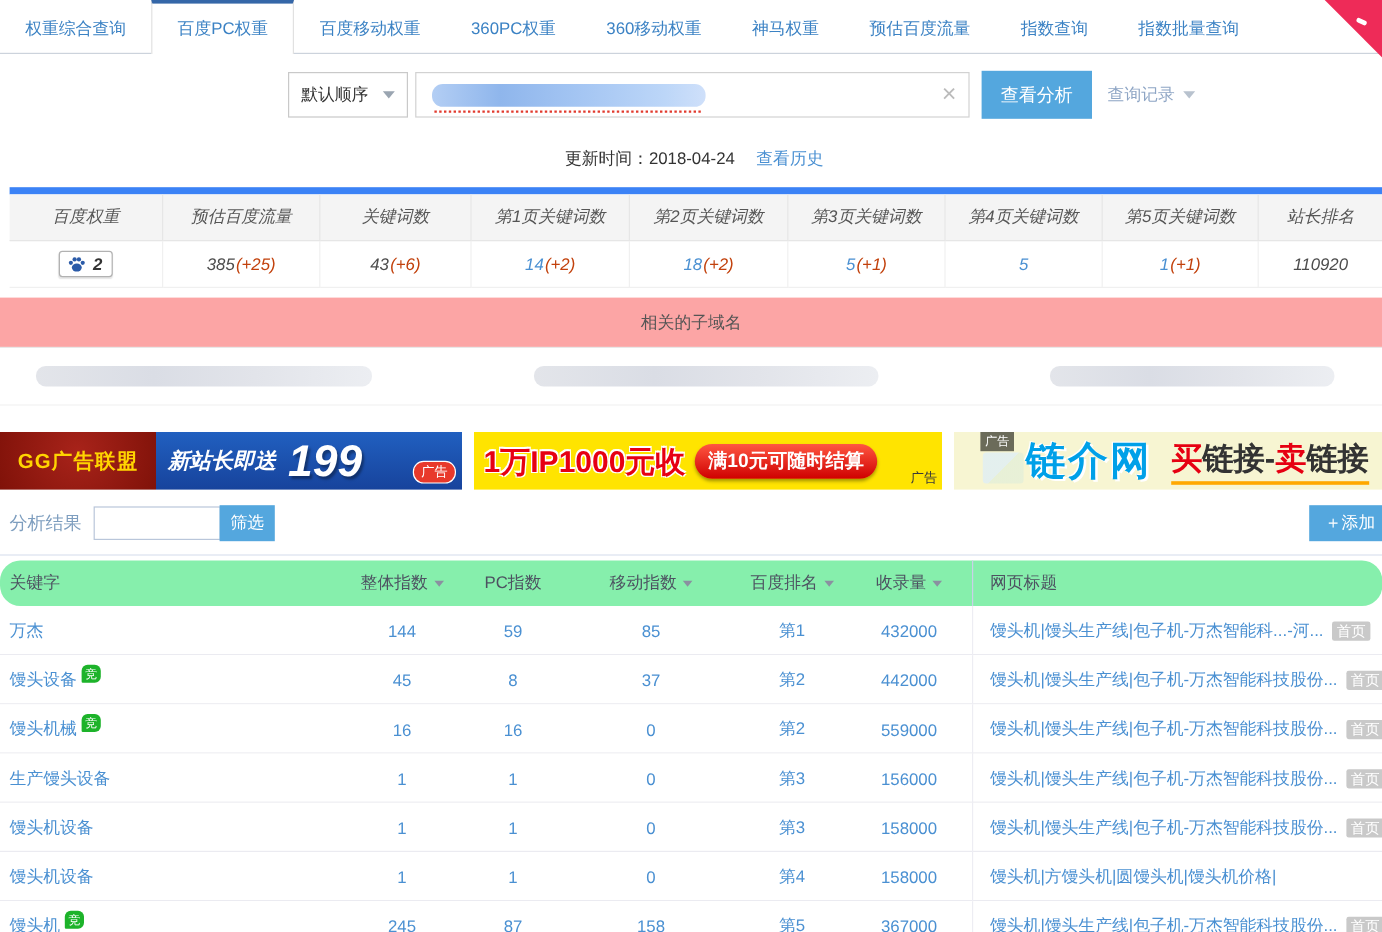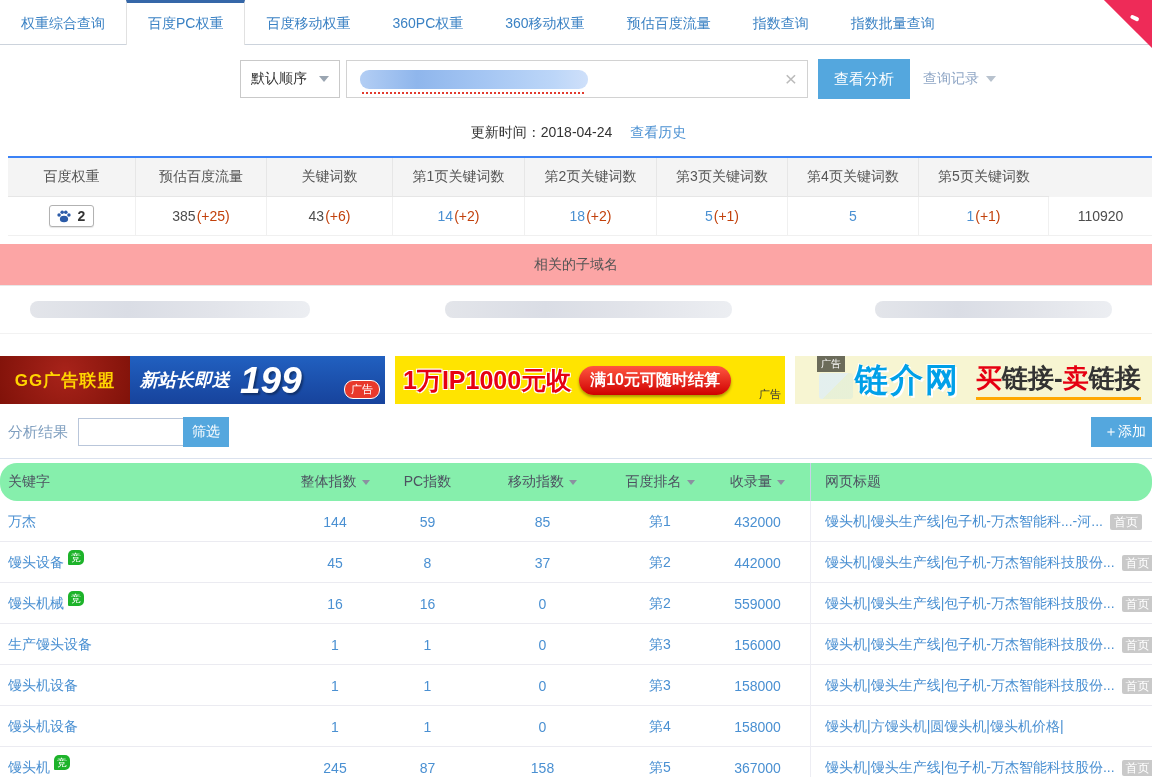--- a/index.html
+++ b/index.html
@@ -25,21 +25,21 @@
   .clear { position:absolute; right:10px; top:4px; color:#bbbbbb; font-size:21px; cursor:pointer; line-height:1.3; }
   .btn-analyze { margin-left:10px; width:92px; height:40px; background:#54a7de; color:#fff; border:none; font-size:15px; cursor:pointer; }
   .history { margin-left:13px; color:#8fa6c5; font-size:14px; display:flex; align-items:center; gap:7px; cursor:pointer; }
   .history .caret { border-top-color:#b8c2ce; }
 
   
   .update-row { margin:25px 0 0 5px; font-size:14px; color:#333;text-align:center; }
   .history-link { color:#4a90d2; margin-left:14px; cursor:pointer; }
 
   
-  .summary-table { margin:14px 0 0 8px; width:1144px; border-top:2px solid #3b82f6; }
+  .summary-table { margin:14px 0 0 8px; width:1144px; border-top:6px solid #3b82f6;font-style:italic; }
   .s-grid { display:grid; grid-template-columns:128px 131px 126px 132px 132px 131px 131px 130px 1fr; }
   .s-head { background:#f4f4f4; }
   .s-head .s-cell { height:39px; display:flex; align-items:center; justify-content:center; font-size:14px; color:#555; border-right:1px solid #e6e6e6; border-bottom:1px solid #e6e6e6; }
   .s-body .s-cell { height:39px; display:flex; align-items:center; justify-content:center; font-size:14px; border-right:1px solid #f0f0f0; border-bottom:1px solid #f0f0f0; gap:1px; }
   .s-grid .s-cell:last-child { border-right:none; }
   .t-dark { color:#4d4d4d; }
   .t-blue { color:#4a90d2; }
   .t-green { color:#c2410c; }
   .paw-box { display:inline-flex; align-items:center; gap:6px; border:1px solid #b2b2b2; border-radius:3px; padding:2px 8px 2px 6px; box-shadow:0 1px 1px rgba(0,0,0,.1); background:#fff; }
   .paw-num { font-weight:bold; font-size:14px; color:#333; }
@@ -99,20 +99,21 @@
 <body>
 
 <div class="page">
 
   <div class="tabbar">
     <div class="tab">权重综合查询</div>
     <div class="tab active">百度PC权重</div>
     <div class="tab">百度移动权重</div>
     <div class="tab">360PC权重</div>
     <div class="tab">360移动权重</div>
+    <div class="tab">神马权重</div>
     <div class="tab">预估百度流量</div>
     <div class="tab">指数查询</div>
     <div class="tab">指数批量查询</div>
   </div>
   <div class="ribbon">
       <span class="ribbon-mark"></span>
     </div>
 
   <div class="search-row">
     <div class="sort-select">
@@ -138,20 +139,21 @@
   <div class="summary-table">
     <div class="s-grid s-head">
       <div class="s-cell">百度权重</div>
       <div class="s-cell">预估百度流量</div>
       <div class="s-cell">关键词数</div>
       <div class="s-cell">第1页关键词数</div>
       <div class="s-cell">第2页关键词数</div>
       <div class="s-cell">第3页关键词数</div>
       <div class="s-cell">第4页关键词数</div>
       <div class="s-cell">第5页关键词数</div>
+      <div class="s-cell">站长排名</div>
     </div>
     <div class="s-grid s-body">
       <div class="s-cell">
         <span class="paw-box">
           <svg width="16" height="16" viewBox="0 0 24 24" fill="#2b5ba8">
               <ellipse cx="12" cy="16.5" rx="6.2" ry="5"></ellipse>
               <circle cx="4.6" cy="10.5" r="2.6"></circle>
               <circle cx="9.3" cy="6.3" r="2.7"></circle>
               <circle cx="14.7" cy="6.3" r="2.7"></circle>
               <circle cx="19.4" cy="10.5" r="2.6"></circle>

